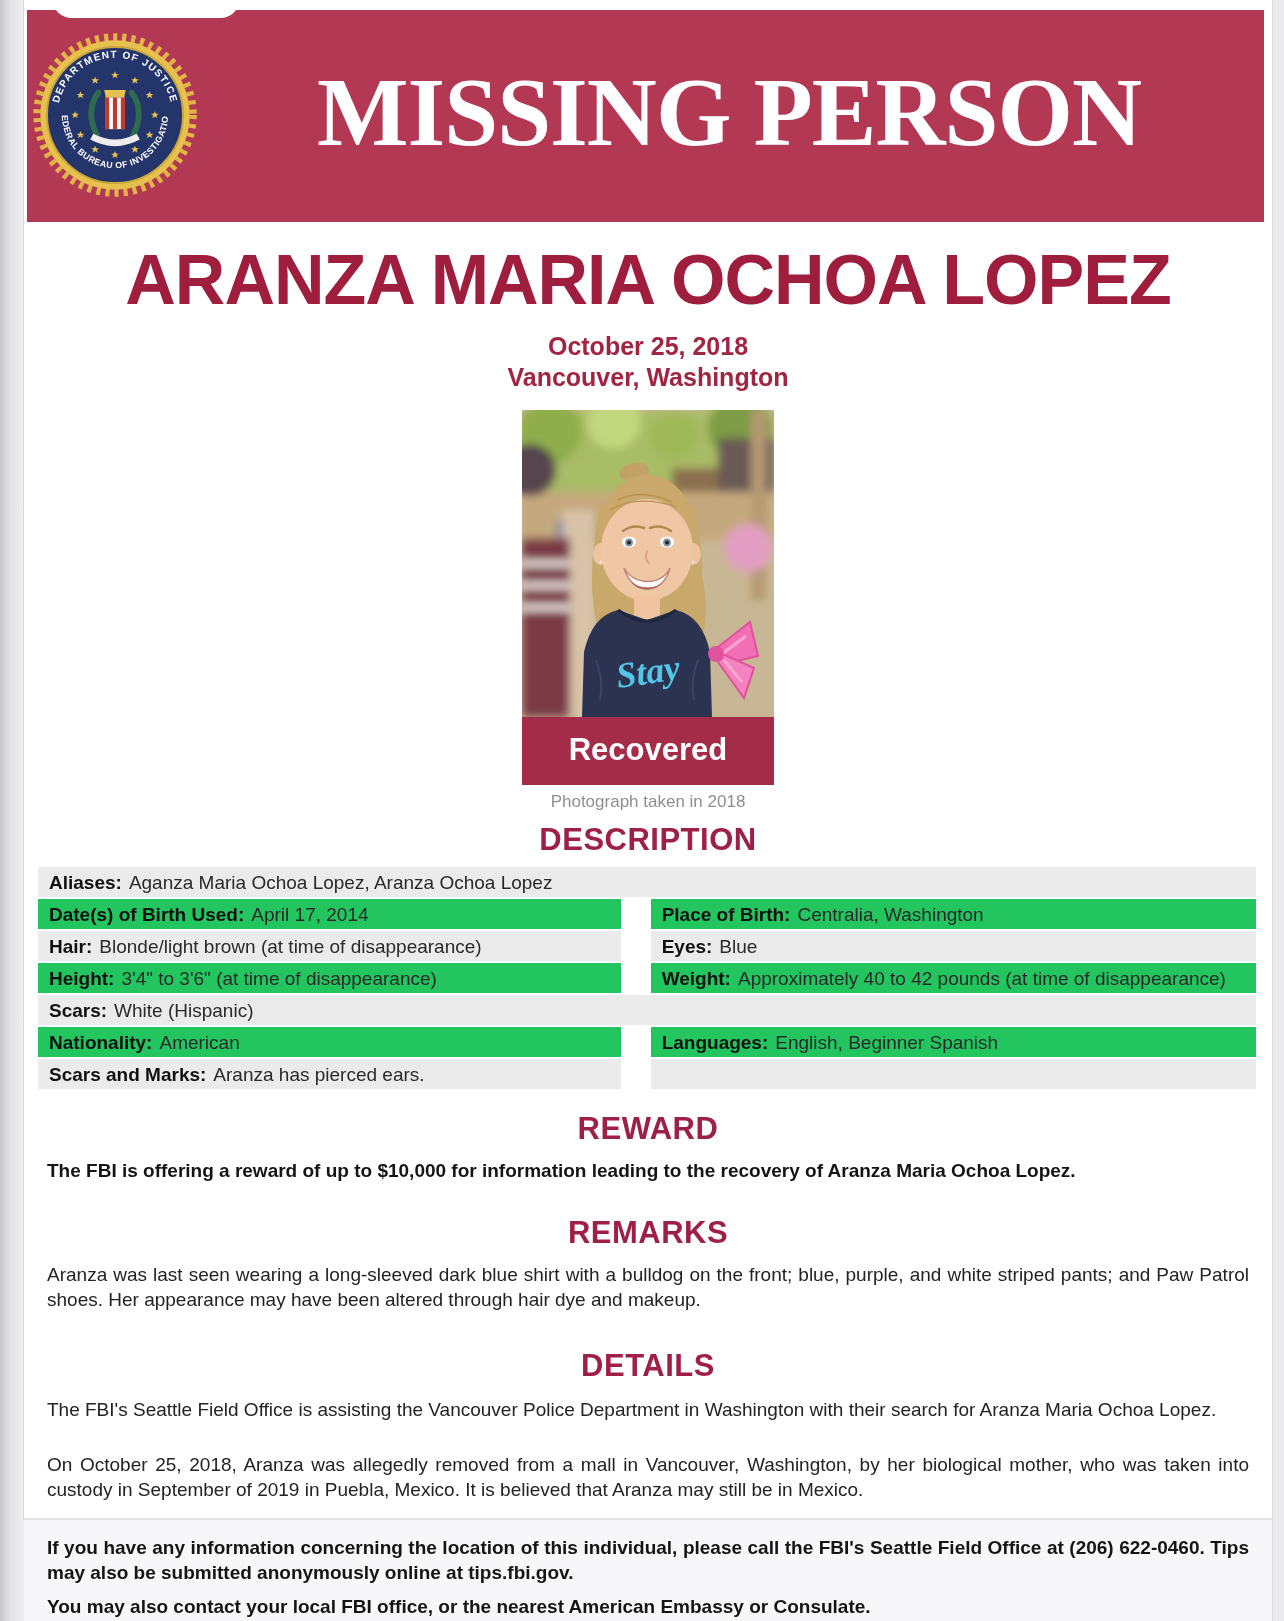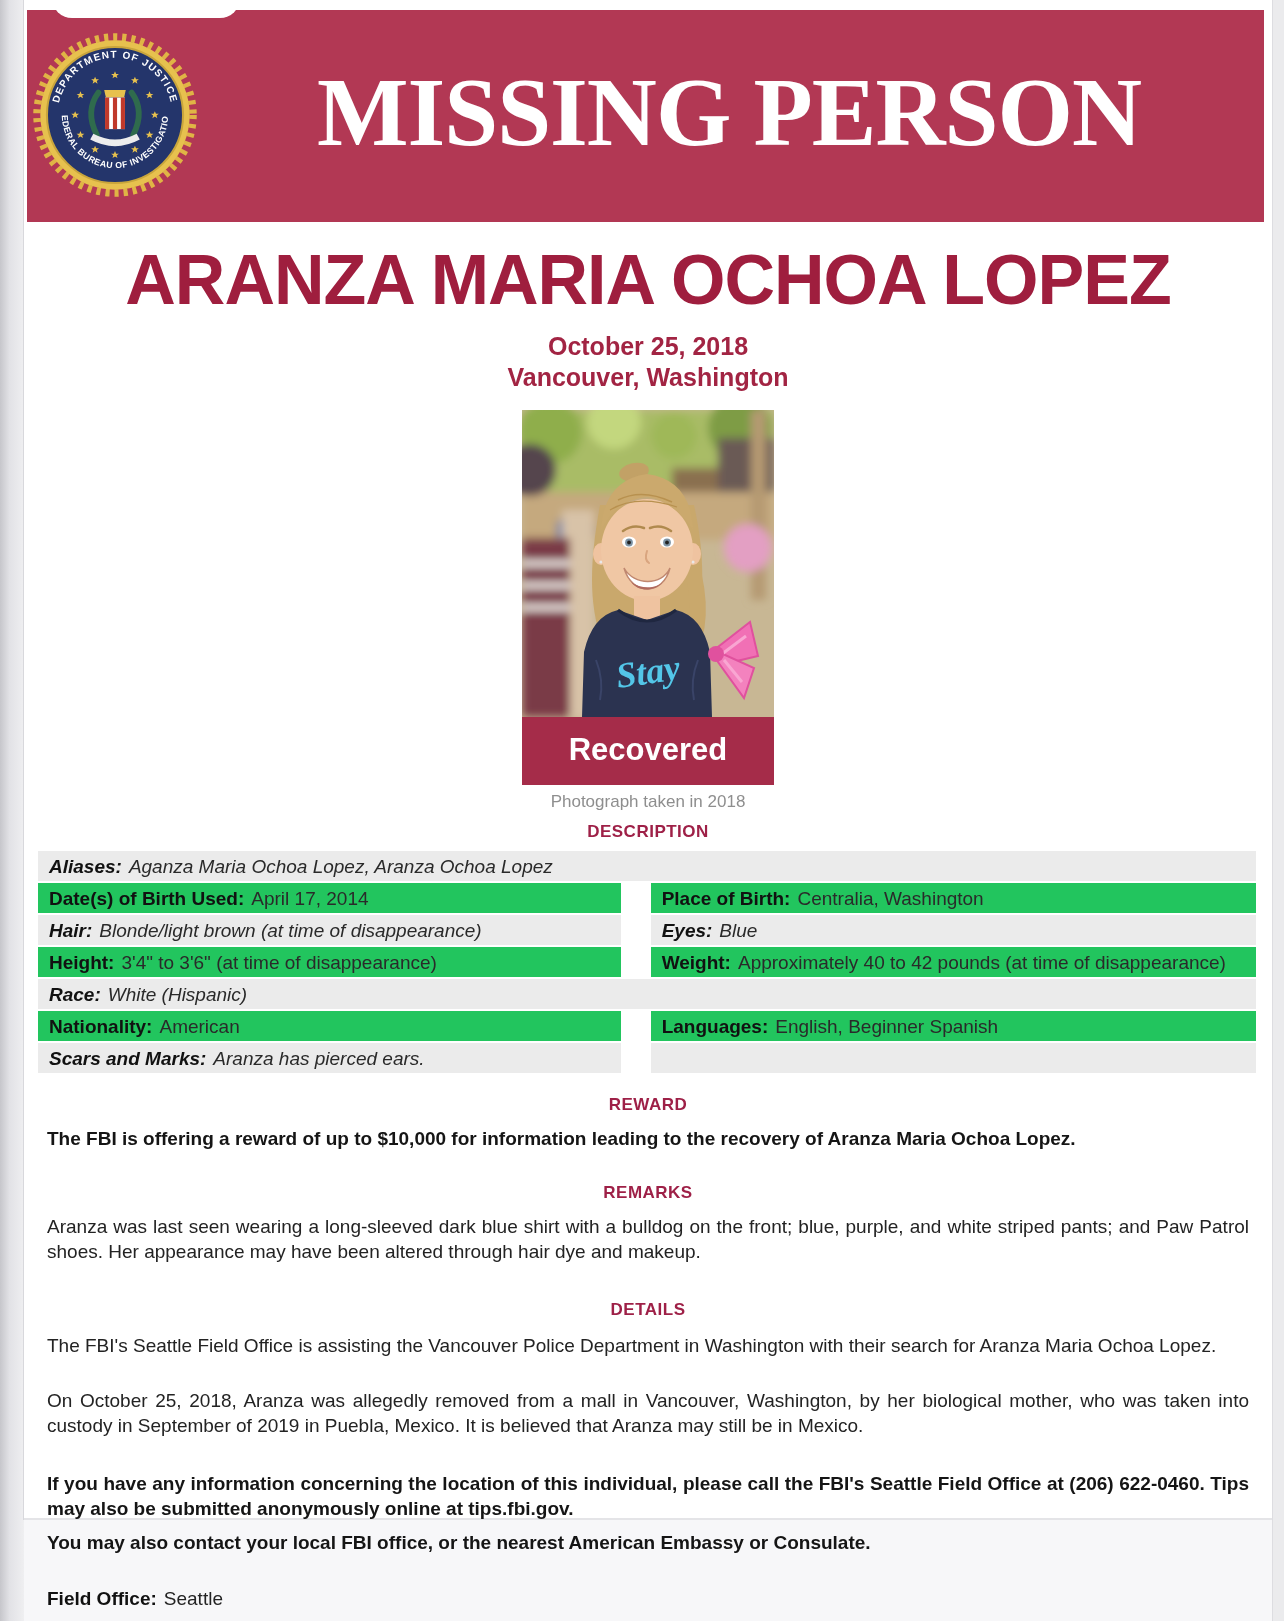--- a/index.html
+++ b/index.html
@@ -49,34 +49,34 @@
   
   .photo-wrap { width:252px; margin:17px auto 0 auto; }
   .photo-svg { display:block; width:252px; height:307px; }
   .recovered-band {
     height:68px; background:#A52C49; color:#ffffff; text-align:center;
     font-weight:bold; font-size:31px; line-height:66px; letter-spacing:0;
   }
   .caption { margin-top:7px; text-align:center; color:#8E8E8E; font-size:17px; }
   
   .sec-heading {
-    text-align:center; color:#9E2047; font-weight:bold; font-size:17px; letter-spacing:0.5px;
+    text-align:center; color:#9E2047; font-weight:bold; font-size:31px; letter-spacing:0.5px;
   }
   .h-description { margin-top:10px; }
   .h-reward { margin-top:22px; }
   .h-remarks { margin-top:32px; }
   .h-details { margin-top:36px; }
   
   .desc-table { margin:9px 16px 0 14px; }
   .drow { display:flex; margin-bottom:2px; }
   .dcell { min-height:30px; padding:5px 11px 4px 11px; font-size:19px; line-height:21px; }
   .dcell.full { width:100%; }
   .dcell.l { width:47.9%; margin-right:2.4%; }
   .dcell.r { flex:1; }
-  .gray { background:#EBEBEB;font-style:italic; }
+  .gray { background:#EBEBEB; }
   .white { background:#22c55e; }
   .lbl { font-weight:bold; color:#111; margin-right:7px; }
   
   .tblock { padding:0 23px; font-size:19px; line-height:25px; color:#232323; }
   .bold { font-weight:bold; color:#151515; }
   .just { text-align:justify; }
   .reward-text { margin-top:11px; }
   .remarks-text { margin-top:11px; }
   .details-p1 { margin-top:13px; }
   .details-p2 { margin-top:30px; }
@@ -239,21 +239,21 @@
     <div class="drow">
       <div class="dcell l white">
         <span class="lbl">Height:</span><span>3'4" to 3'6" (at time of disappearance)</span>
       </div>
       <div class="dcell r white">
         <span class="lbl">Weight:</span><span>Approximately 40 to 42 pounds (at time of disappearance)</span>
       </div>
     </div>
     <div class="drow">
       <div class="dcell r gray">
-        <span class="lbl">Race:</span><span>White (Hispanic)</span>
+        <span class="lbl">Scars:</span><span>White (Hispanic)</span>
       </div>
     </div>
     <div class="drow">
       <div class="dcell l white">
         <span class="lbl">Nationality:</span><span>American</span>
       </div>
       <div class="dcell r white">
         <span class="lbl">Languages:</span><span>English, Beginner Spanish</span>
       </div>
     </div>

